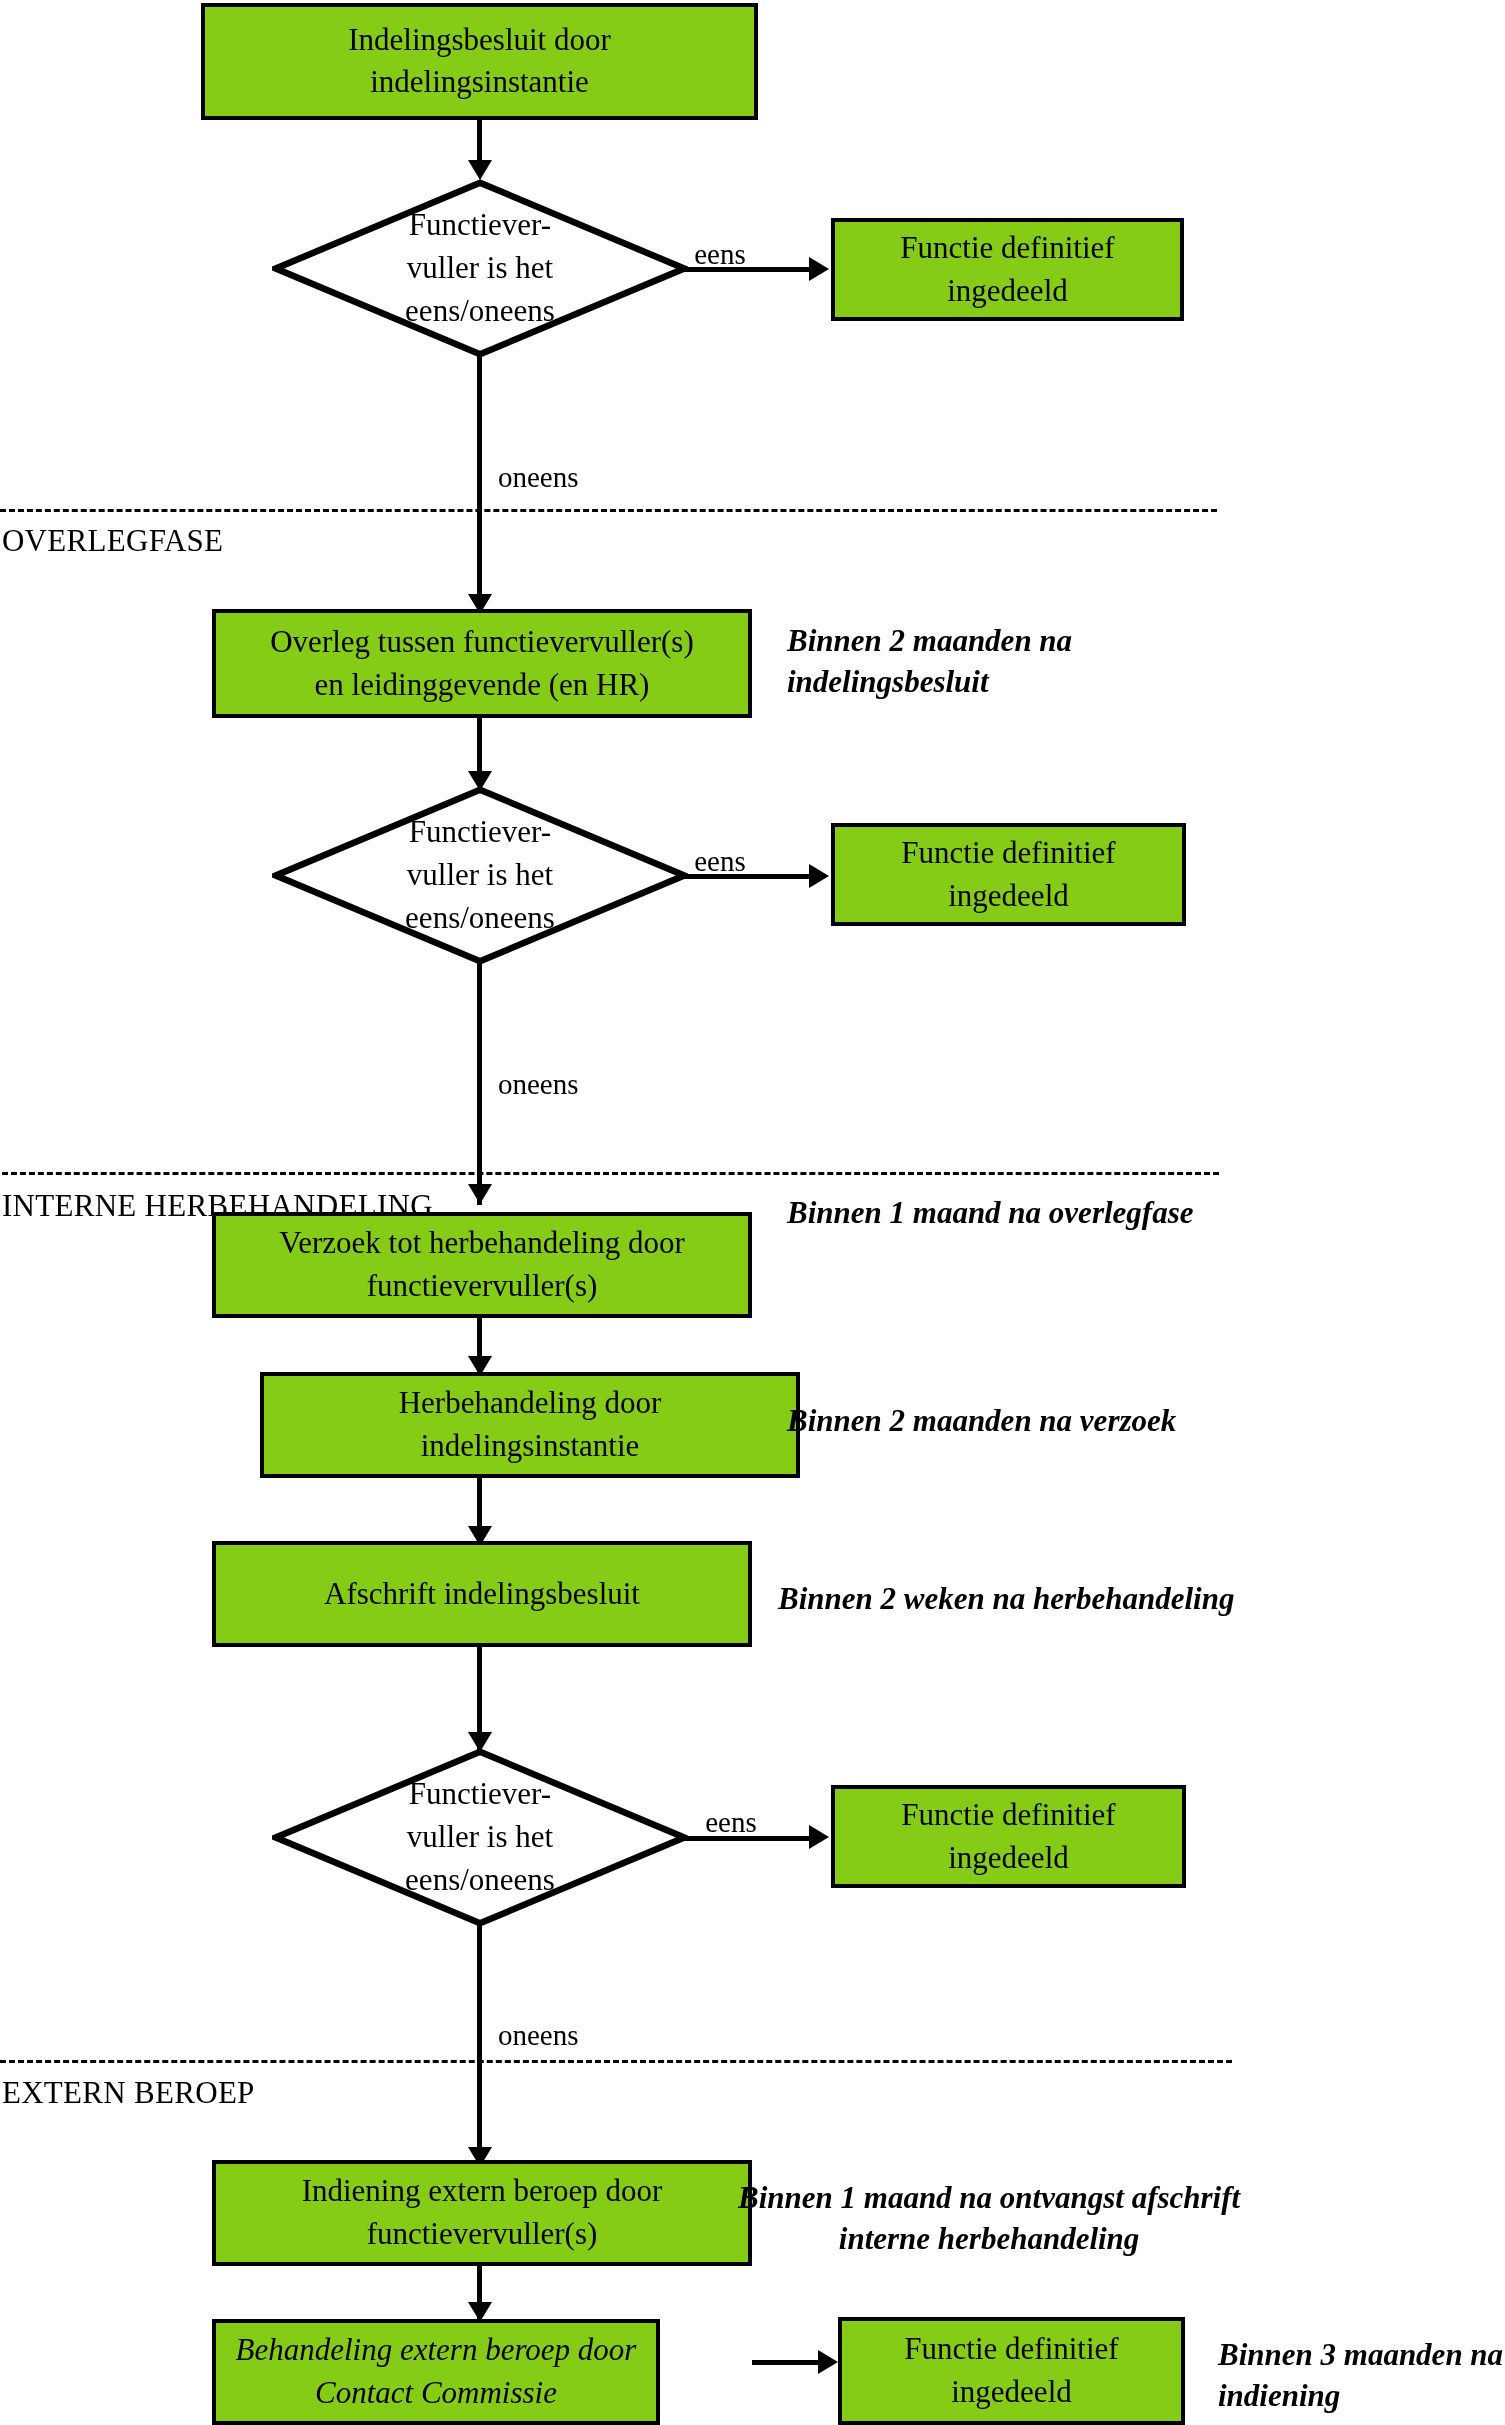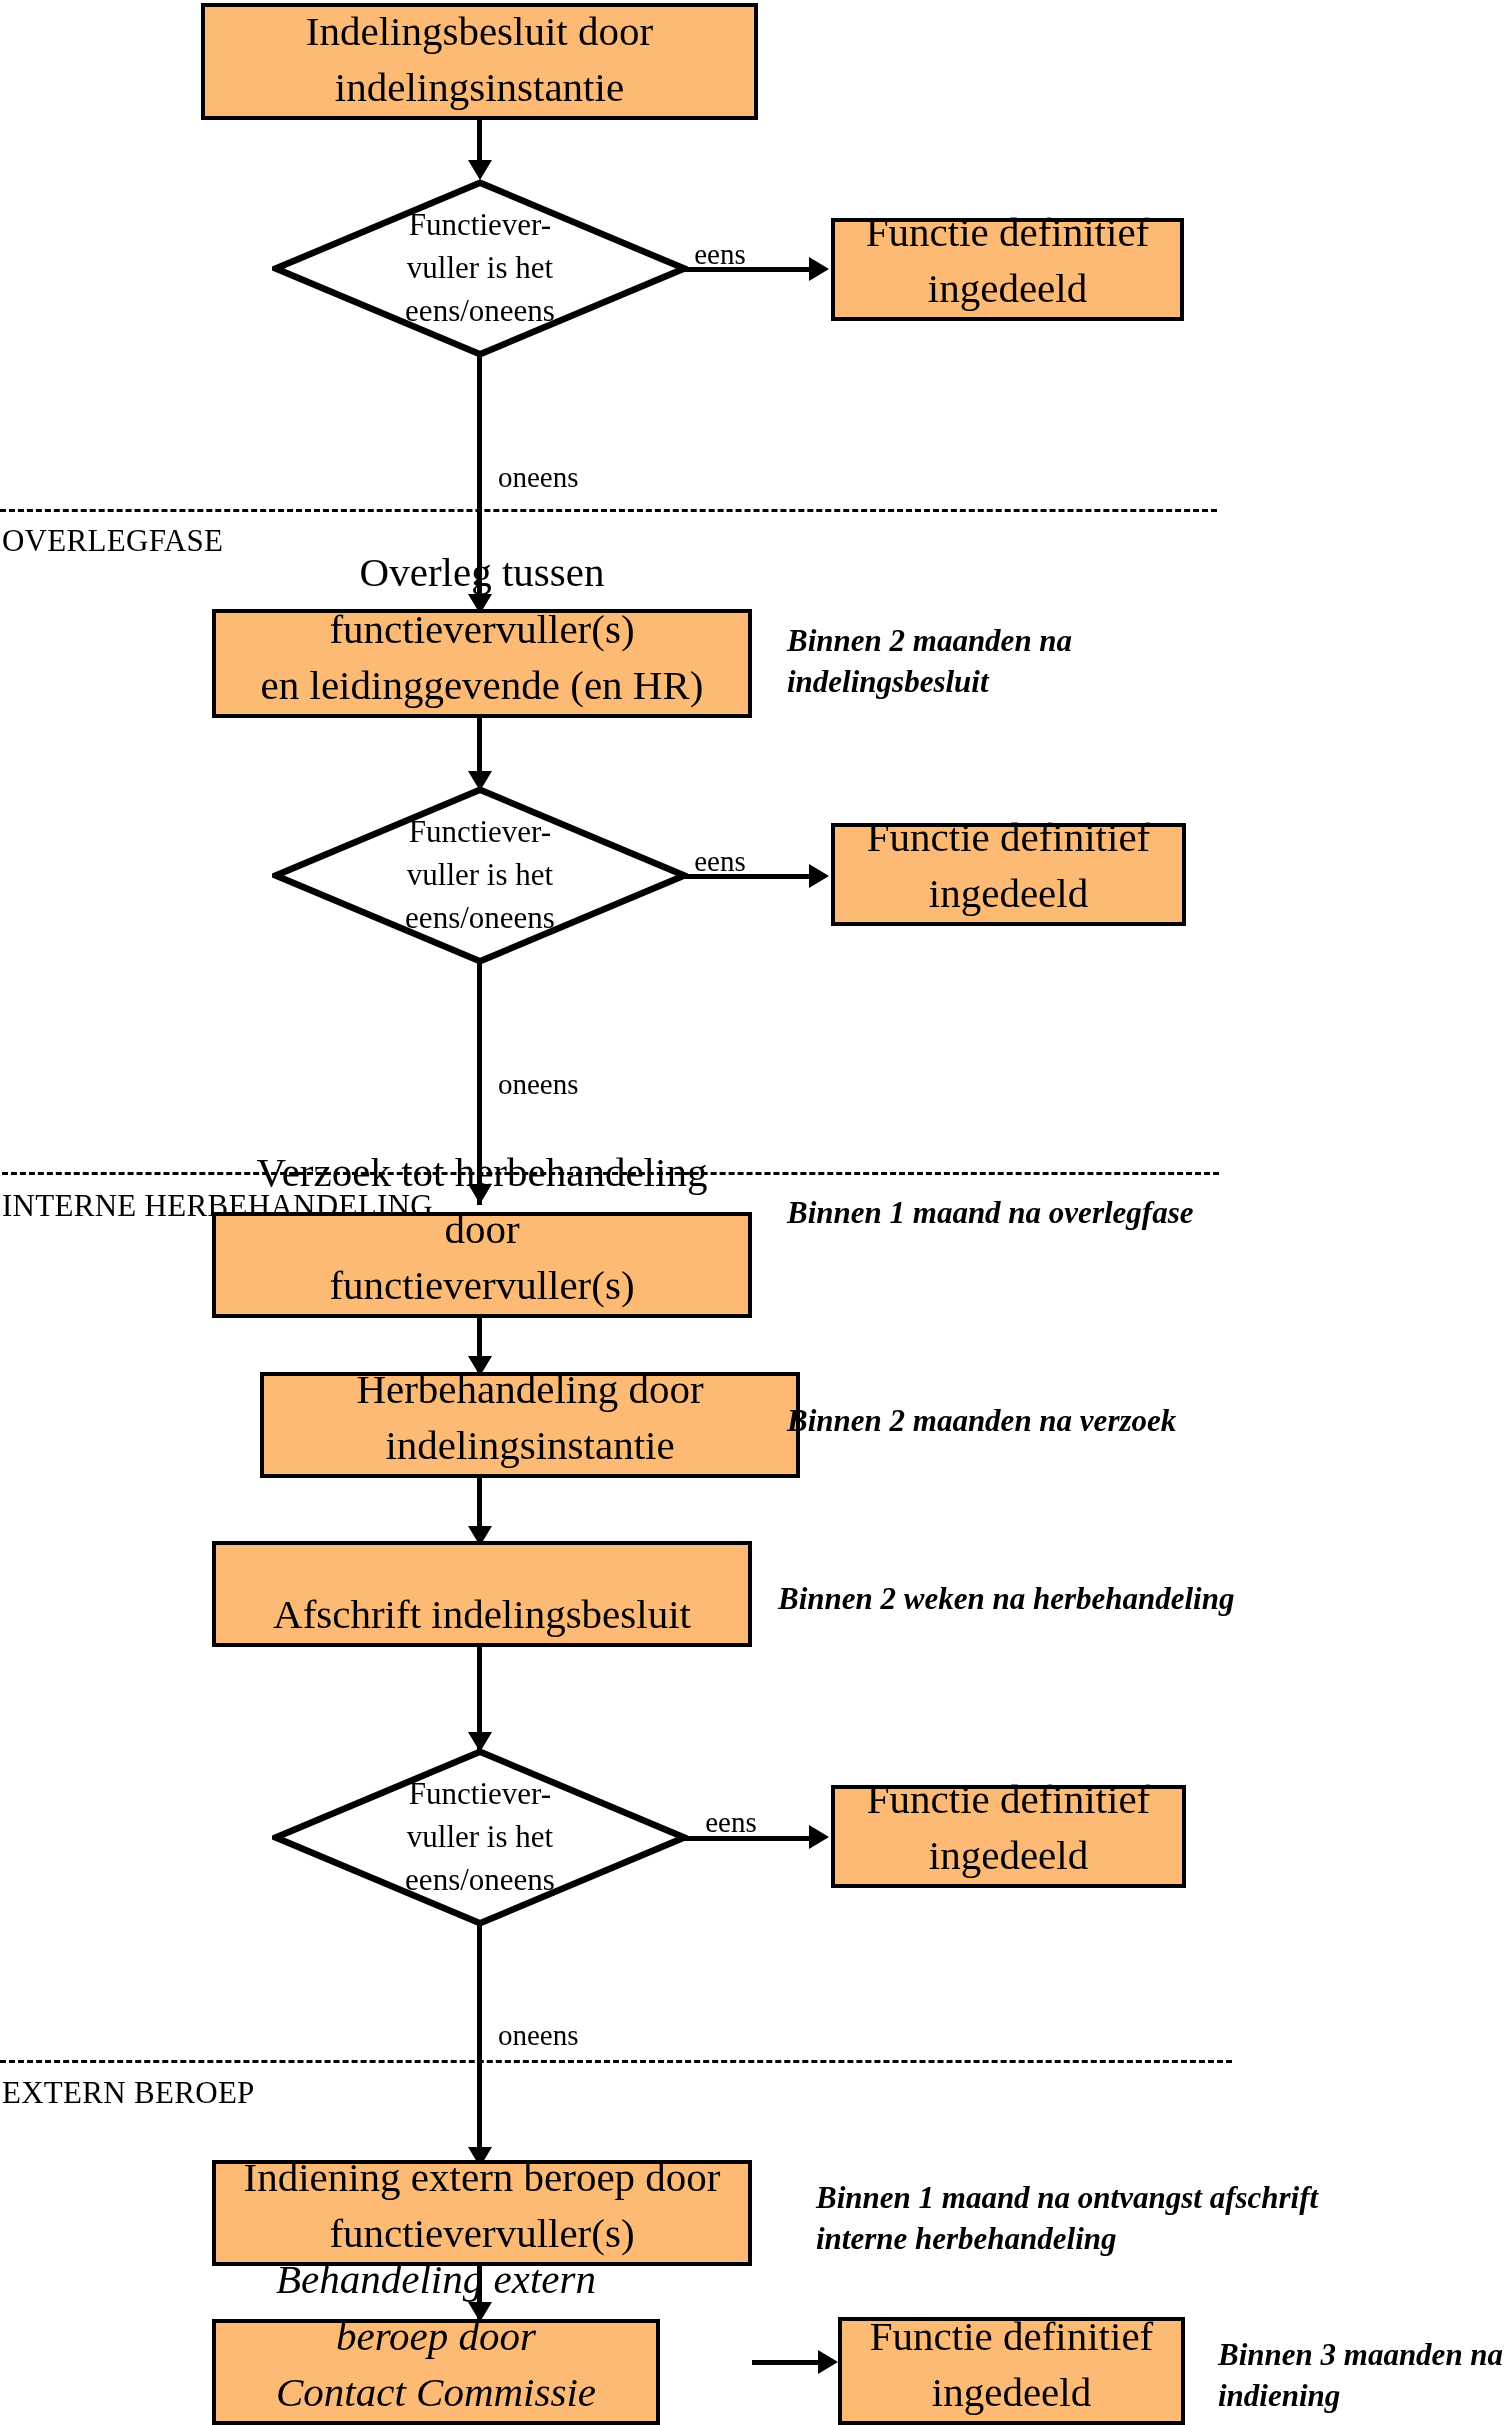--- a/index.html
+++ b/index.html
@@ -15,27 +15,27 @@
     font-family: "Liberation Serif", "DejaVu Serif", serif;
     color: #000000;
     overflow: hidden;
   }
 
   
   .pbox {
     position: absolute;
     box-sizing: border-box;
     border: 4.7px solid #000000;
-    background: #fdba74;
+    background: #84cc16;
     display: flex;
-    align-items: flex-end;
+    align-items: center;
     justify-content: center;
     text-align: center;
     line-height: 1.38;
-    font-size: 41px;
+    font-size: 31px;
     padding: 0 9.3px;
   }
   .pbox .txt { white-space: pre-line; display: block; }
 
   
   .diamond {
     position: absolute;
   }
   .diamond svg { display: block; }
   .diamond .dlabel {
@@ -236,21 +236,21 @@
   <div class="arrow-down" style="left:468px; top:2147px;"></div>
   <div class="edge-label" style="left:498px; top:2019px;">oneens</div>
 
   <div class="dashline" style="left:0px; top:2060px; width:1232px;"></div>
   <div class="phase-label" style="left:1.9px; top:2075px;">EXTERN BEROEP</div>
 
   <div class="pbox" style="left:212px; top:2160px; width:540px; height:106px;">
     <span class="txt">Indiening extern beroep door
 functievervuller(s)</span>
   </div>
-  <div class="note" style="left:816px; top:2177px;">Binnen 1 maand na ontvangst afschrift
+  <div class="note" style="left:738px; top:2177px;text-align:center;">Binnen 1 maand na ontvangst afschrift
 interne herbehandeling</div>
 
   <div class="vline" style="left:477px; top:2265px; width:4.7px; height:54px;"></div>
   <div class="arrow-down" style="left:468px; top:2302px;"></div>
 
   <div class="pbox" style="left:212px; top:2319px; width:448px; height:106px;font-style:italic;">
     <span class="txt">Behandeling extern beroep door
 Contact Commissie</span>
   </div>
 

